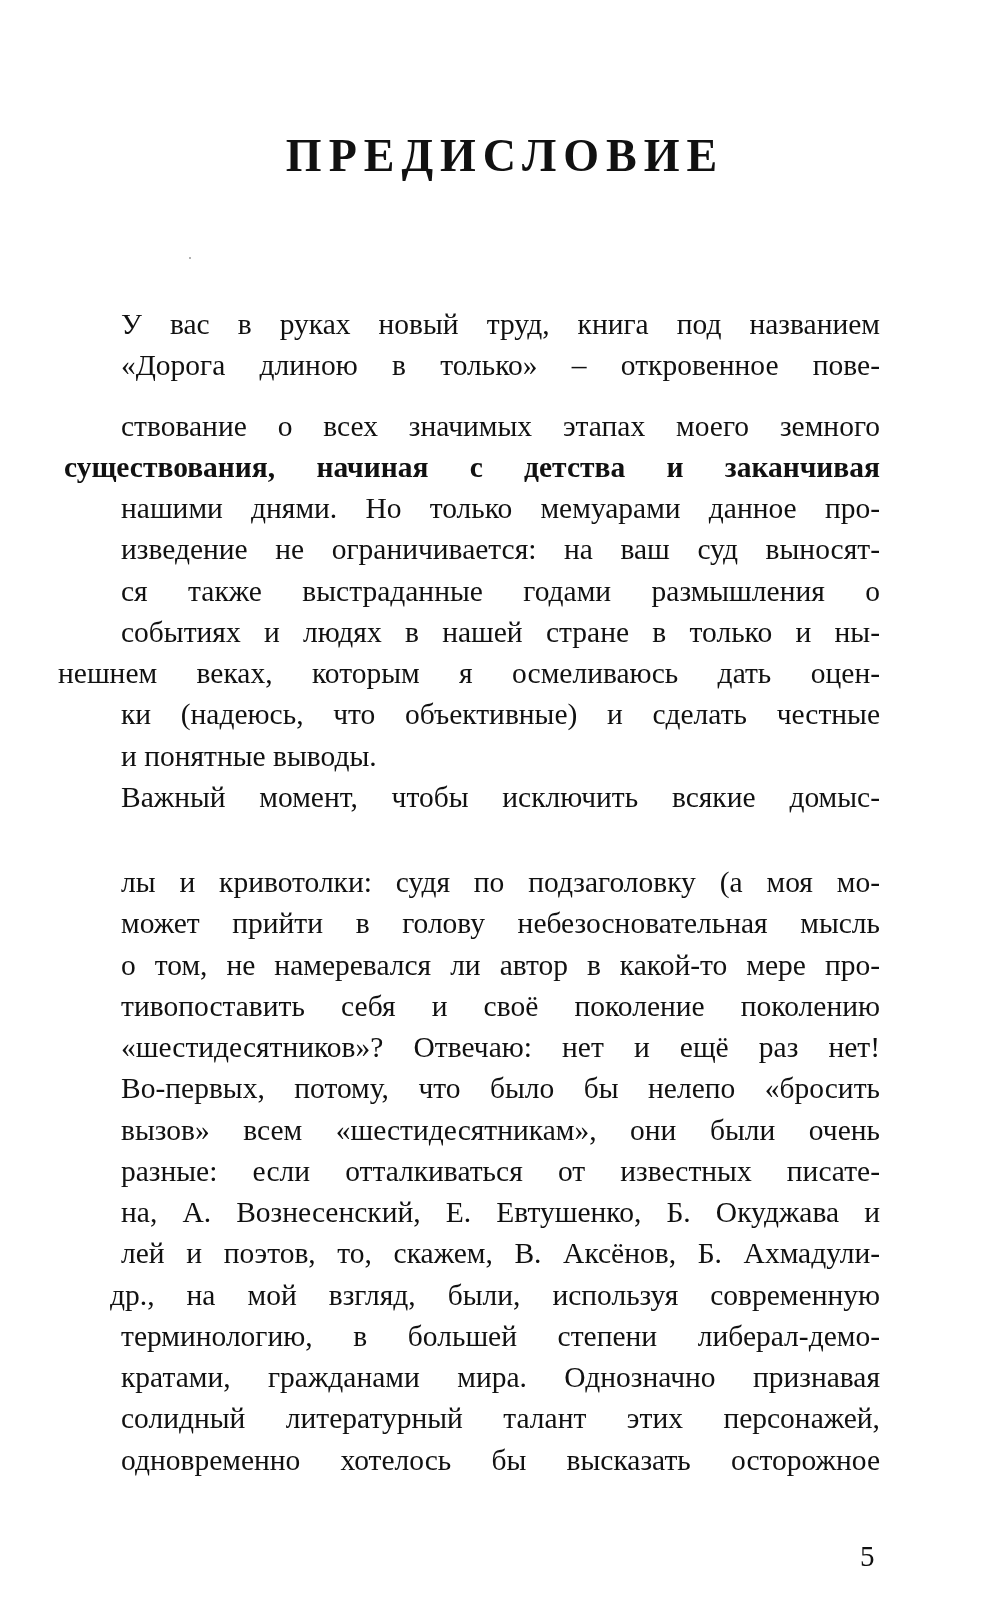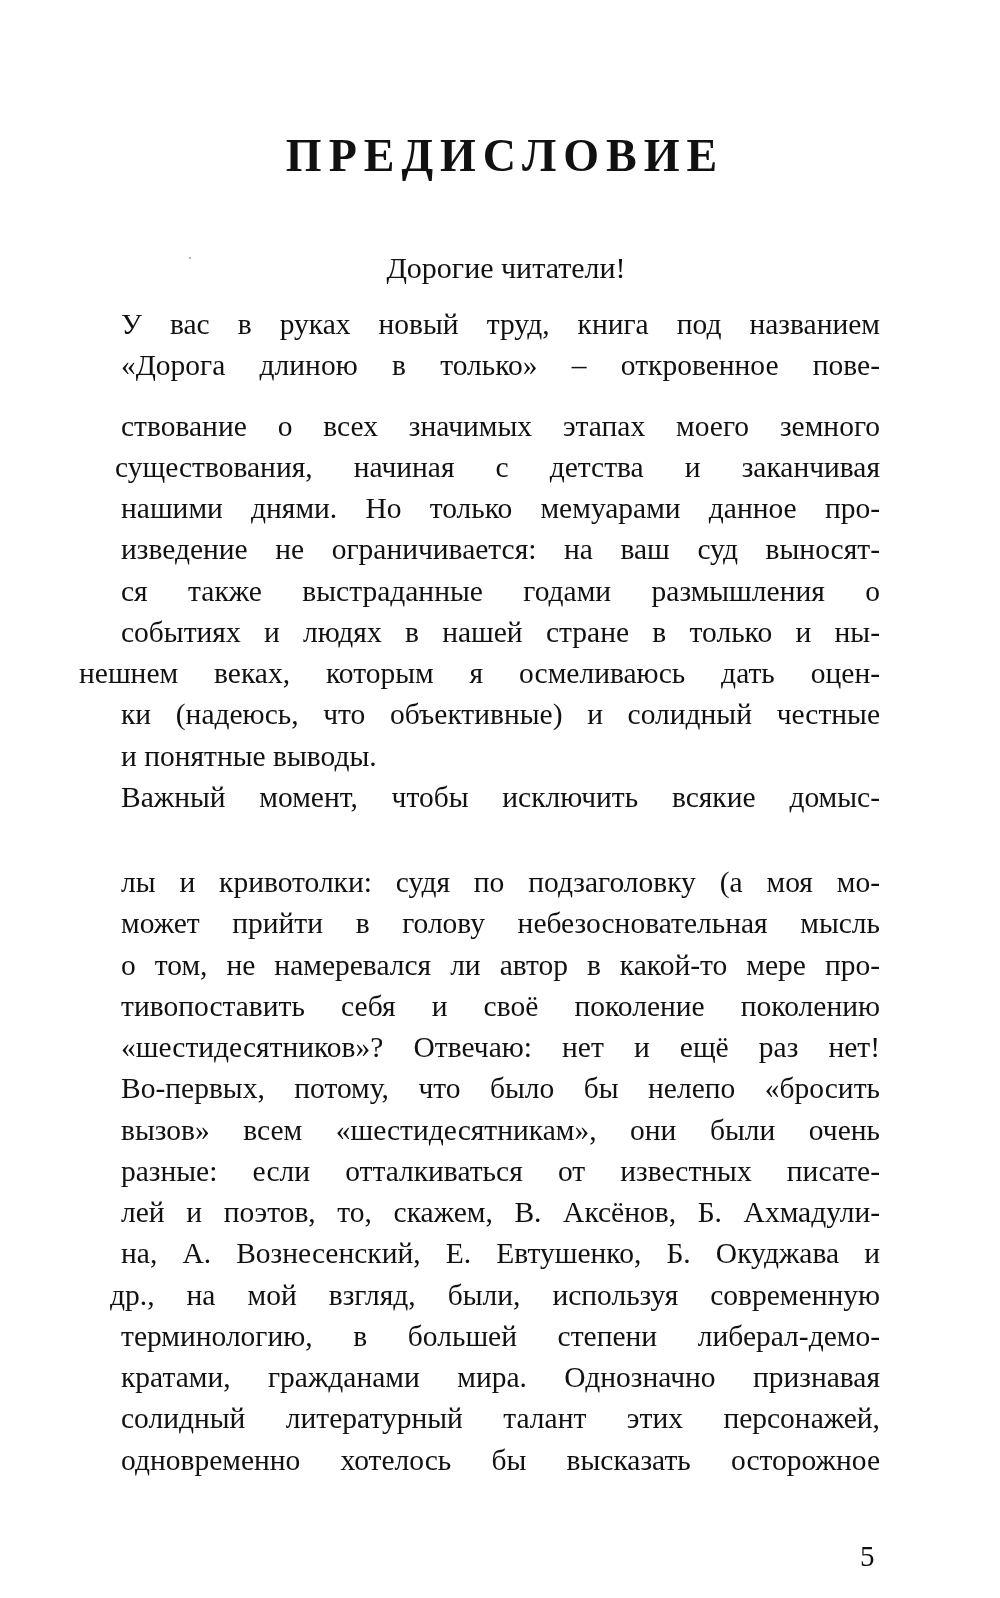--- a/index.html
+++ b/index.html
@@ -86,50 +86,49 @@
   </style>
 </head>
 <body>
 
 <div class="page">
 
   <h1 class="title">ПРЕДИСЛОВИЕ</h1>
 
   <span class="speck"></span>
 
-  <p class="greeting">Дорогие читатели!</p>
 
   <div class="body-text">
 
     <div>
       <span class="line" style="padding-left:0;">У вас в руках новый труд, книга под названием</span>
       <span class="line" style="margin-left:-121px; padding-left:121px;">«Дорога длиною в только» – откровенное пове-</span>
       <span class="line" style="margin-left:-121px; padding-left:121px;margin-top:19px;">ствование о всех значимых этапах моего земного</span>
-      <span class="line" style="margin-left:-121px; padding-left:115px;">существования, начиная с детства и заканчивая</span>
+      <span class="line" style="margin-left:-121px; padding-left:64px;font-weight:bold;">существования, начиная с детства и заканчивая</span>
       <span class="line" style="margin-left:-121px; padding-left:121px;">нашими днями. Но только мемуарами данное про-</span>
       <span class="line" style="margin-left:-121px; padding-left:121px;">изведение не ограничивается: на ваш суд выносят-</span>
       <span class="line" style="margin-left:-121px; padding-left:121px;">ся также выстраданные годами размышления о</span>
       <span class="line" style="margin-left:-121px; padding-left:121px;">событиях и людях в нашей стране в только и ны-</span>
-      <span class="line" style="margin-left:-121px; padding-left:79px;">нешнем веках, которым я осмеливаюсь дать оцен-</span>
-      <span class="line" style="margin-left:-121px; padding-left:121px;">ки (надеюсь, что объективные) и солидный честные</span>
+      <span class="line" style="margin-left:-121px; padding-left:58px;">нешнем веках, которым я осмеливаюсь дать оцен-</span>
+      <span class="line" style="margin-left:-121px; padding-left:121px;">ки (надеюсь, что объективные) и сделать честные</span>
       <span class="line last" style="margin-left:-121px; padding-left:121px;">и понятные выводы.</span>
     </div>
 
     <div>
       <span class="line">Важный момент, чтобы исключить всякие домыс-</span>
       <span class="line" style="margin-left:-121px; padding-left:121px;margin-top:44px;">лы и кривотолки: судя по подзаголовку (а моя мо-</span>
       <span class="line" style="margin-left:-121px; padding-left:121px;">может прийти в голову небезосновательная мысль</span>
       <span class="line" style="margin-left:-121px; padding-left:121px;">о том, не намеревался ли автор в какой-то мере про-</span>
       <span class="line" style="margin-left:-121px; padding-left:121px;">тивопоставить себя и своё поколение поколению</span>
       <span class="line" style="margin-left:-121px; padding-left:121px;">«шестидесятников»? Отвечаю: нет и ещё раз нет!</span>
       <span class="line" style="margin-left:-121px; padding-left:121px;">Во-первых, потому, что было бы нелепо «бросить</span>
       <span class="line" style="margin-left:-121px; padding-left:121px;">вызов» всем «шестидесятникам», они были очень</span>
       <span class="line" style="margin-left:-121px; padding-left:121px;">разные: если отталкиваться от известных писате-</span>
+      <span class="line" style="margin-left:-121px; padding-left:121px;">на, А. Вознесенский, Е. Евтушенко, Б. Окуджава и</span>
       <span class="line" style="margin-left:-121px; padding-left:121px;">лей и поэтов, то, скажем, В. Аксёнов, Б. Ахмадули-</span>
-      <span class="line" style="margin-left:-121px; padding-left:121px;">на, А. Вознесенский, Е. Евтушенко, Б. Окуджава и</span>
       <span class="line" style="margin-left:-121px; padding-left:110px;">др., на мой взгляд, были, используя современную</span>
       <span class="line" style="margin-left:-121px; padding-left:121px;">терминологию, в большей степени либерал-демо-</span>
       <span class="line" style="margin-left:-121px; padding-left:121px;">кратами, гражданами мира. Однозначно признавая</span>
       <span class="line" style="margin-left:-121px; padding-left:121px;">солидный литературный талант этих персонажей,</span>
       <span class="line" style="margin-left:-121px; padding-left:121px;">одновременно хотелось бы высказать осторожное</span>
     </div>
   </div>
 
   <p class="page-number">5</p>
 

